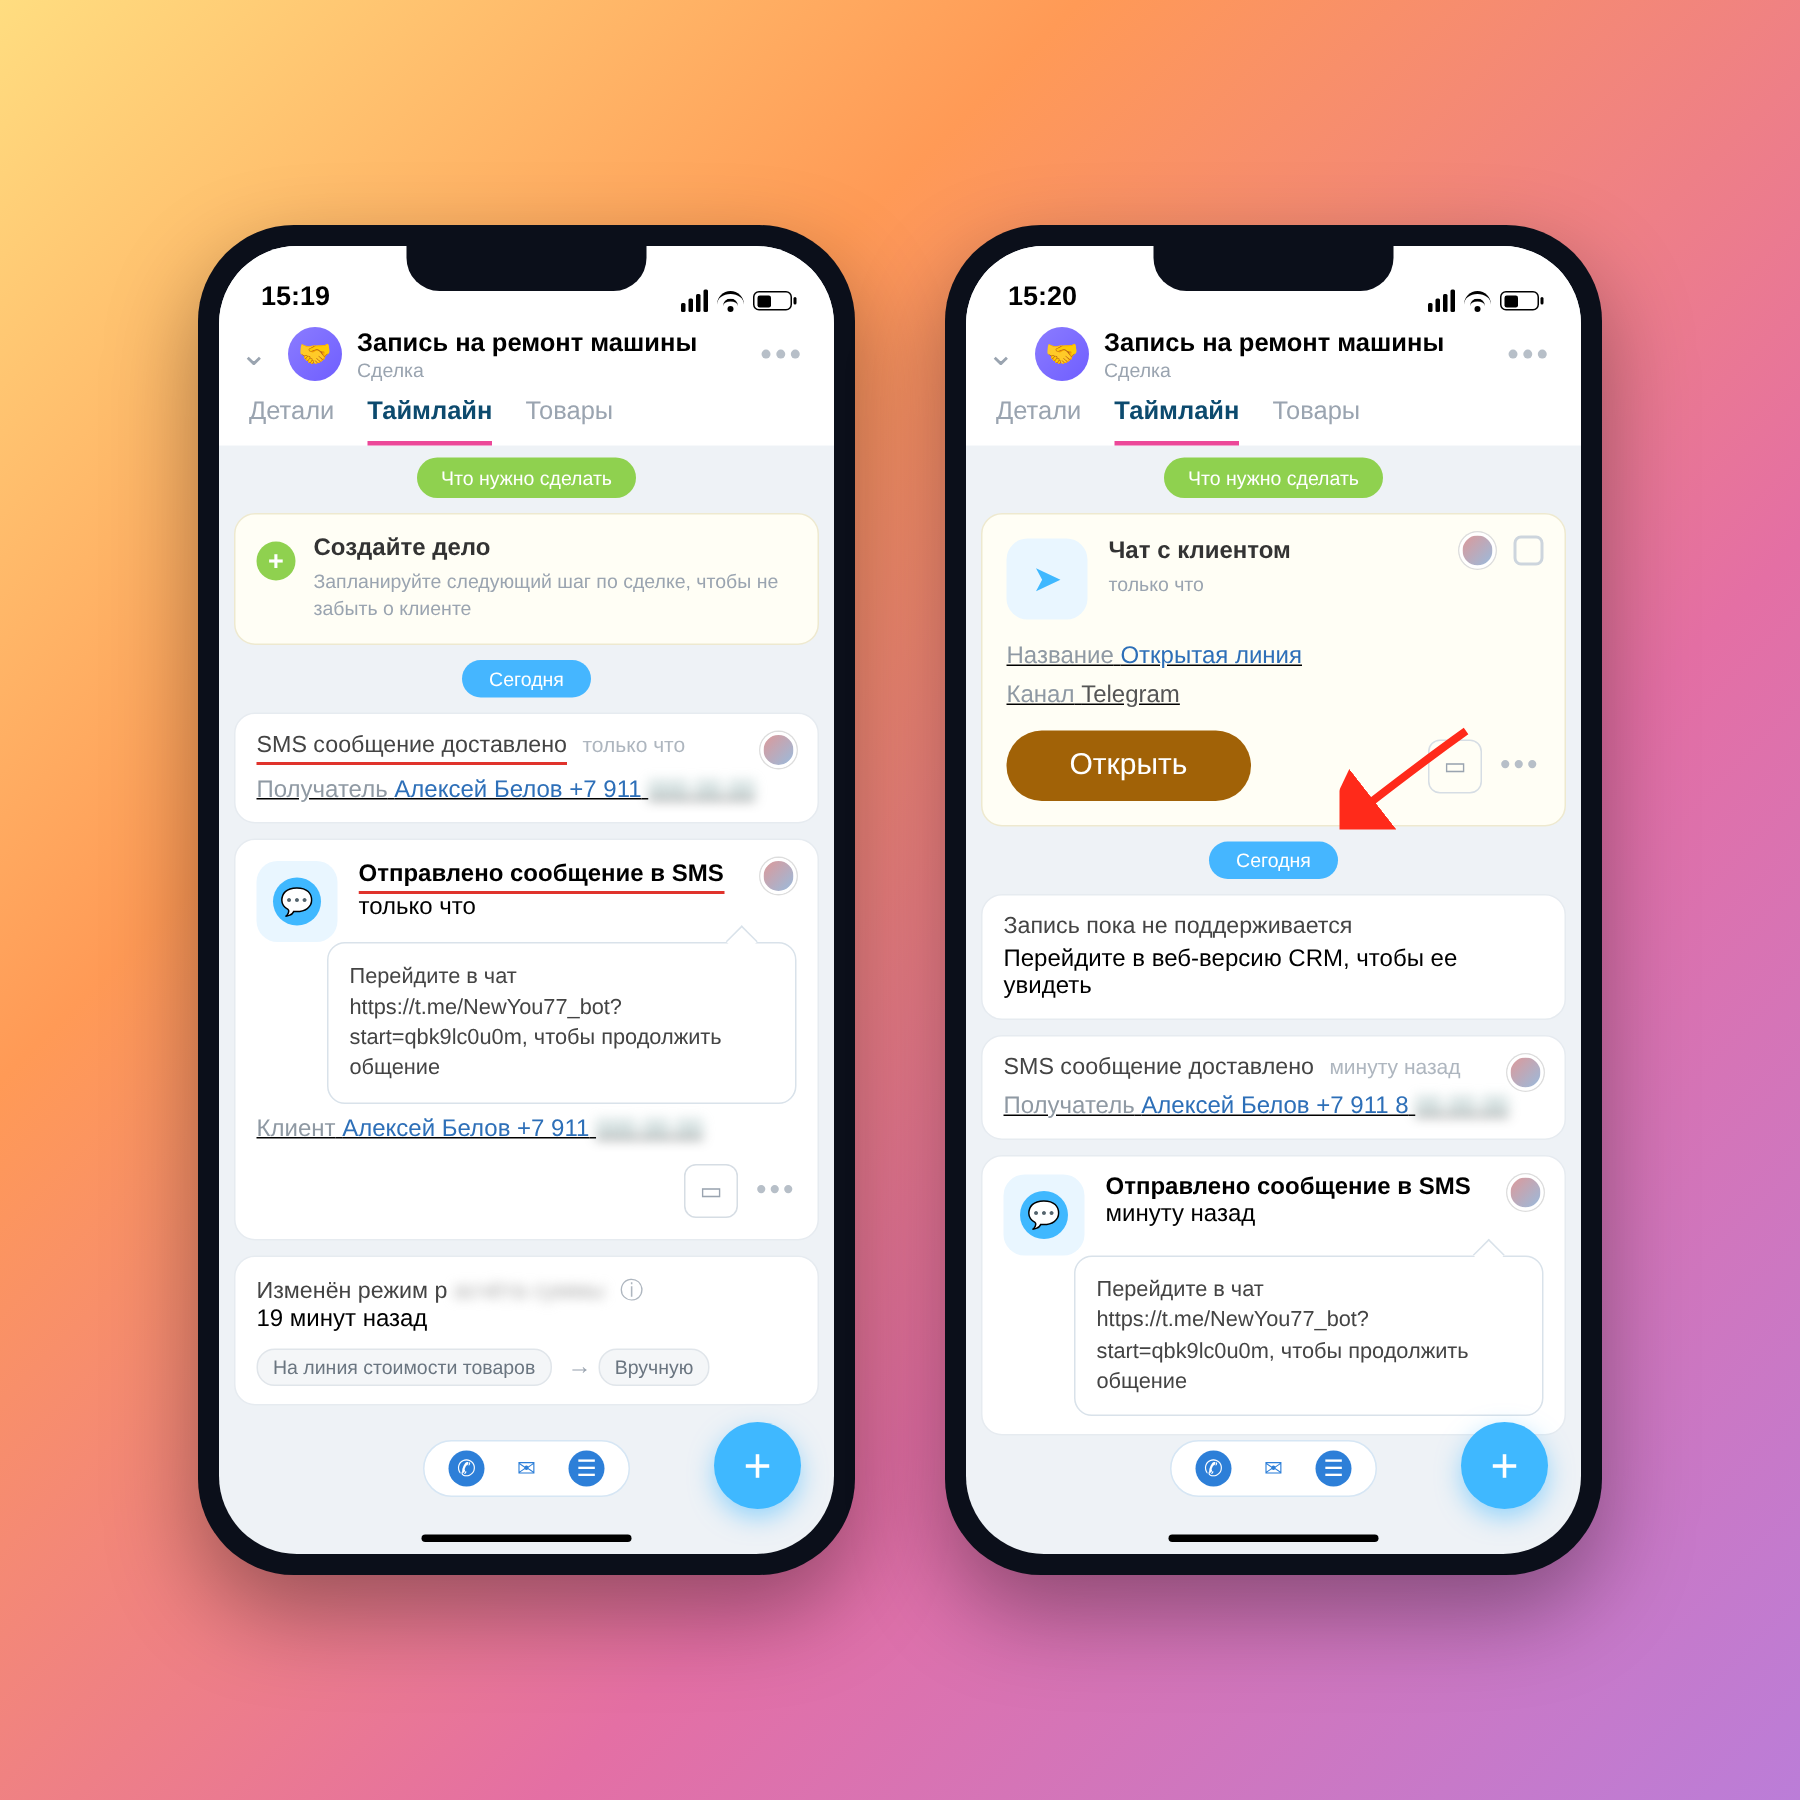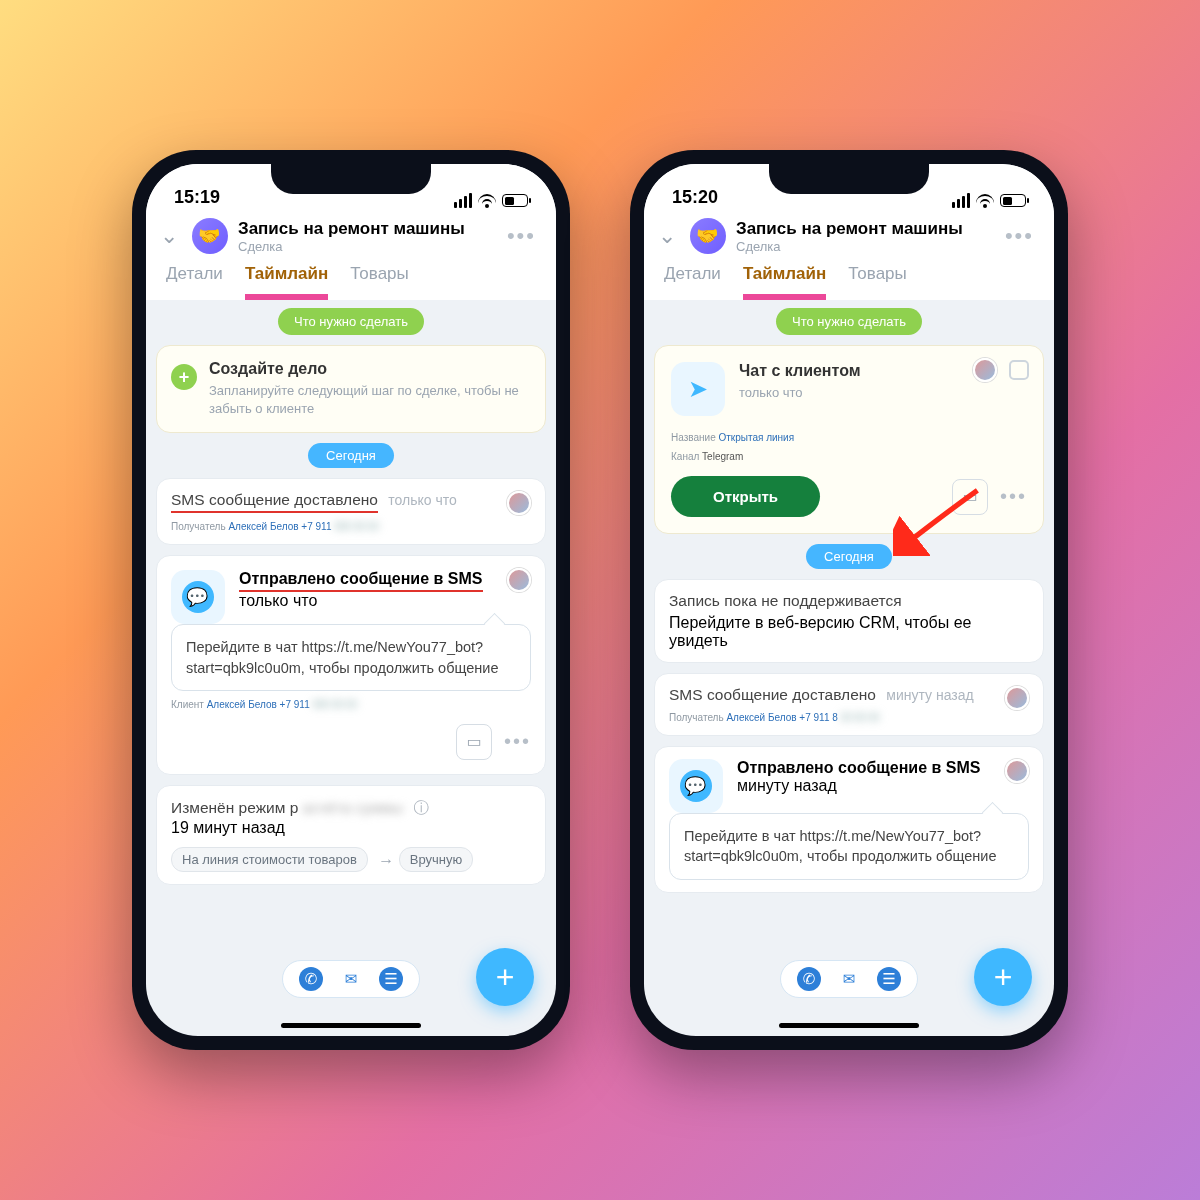--- a/index.html
+++ b/index.html
@@ -50,21 +50,21 @@
     background:linear-gradient(135deg,#8b7cff,#6f5eff);
     display:flex;align-items:center;justify-content:center;color:#fff;font-size:18px;
   }
   .title-block { flex:1; }
   .title { font-weight:600; font-size:17px; color:#000000; }
   .subtitle { font-size:13px; color:#9aa4b0; }
   .dots { color:#b7bfc8; font-size:22px; letter-spacing:2px; padding:0 6px; }
 
   .tabs { display:flex; gap:22px; padding:10px 6px 0; font-size:17px; }
   .tab { color:#9aa4b0; padding-bottom:10px; }
-  .tab.active { color:#a16207; font-weight:600; border-bottom:6px solid #ec4899; }
+  .tab.active { color:#0c4a6e; font-weight:600; border-bottom:3px solid #ec4899; }
 
   .content { flex:1; overflow:hidden; padding:8px 10px 0; display:flex; flex-direction:column; gap:10px; }
 
   .pill { align-self:center; background:#8fd14f; color:#fff; font-size:13px; font-weight:500;
           padding:6px 16px; border-radius:18px; }
   .pill-blue { align-self:center; background:#45b6ff; color:#fff; font-size:13px; font-weight:500;
                padding:5px 18px; border-radius:18px; }
 
   .card {
     background:#fffef5; border-radius:14px; padding:14px 16px; position:relative;
@@ -82,42 +82,42 @@
 
   .section { background:#fff; border-radius:14px; border:1px solid #e6ebf0; padding:12px 14px; }
   .avatar {
     width:24px;height:24px;border-radius:50%;
     background:linear-gradient(135deg,#d99,#9bd);position:absolute;right:14px;top:12px;
     border:2px solid #fff; box-shadow:0 0 0 1px #ddd;
   }
   .row-title { font-size:15.5px; color:#444; }
   .row-title .meta { color:#aeb6bf; font-size:14px; margin-left:6px; }
   .underline-red { border-bottom:2px solid #e0332c; padding-bottom:2px; display:inline-block; }
-  .kv { font-size:10px; margin-top:8px; }
+  .kv { font-size:16px; margin-top:8px;text-decoration:underline; }
   .kv .label { color:#8f99a3; }
   .kv .val { color:#2d6fb8; }
   .blur { filter:blur(4px); color:#8aa; }
 
   .msg-icon {
     width:54px;height:54px;border-radius:14px;background:#e9f6ff;
     display:flex;align-items:center;justify-content:center;float:left;margin-right:14px;
   }
   .msg-icon .inner { width:32px;height:32px;border-radius:50%;background:#3fb8ff;display:flex;align-items:center;justify-content:center;color:#fff;font-size:18px; }
   .tg-icon .inner { background:#e9f6ff;color:#3fb8ff;font-size:24px; }
   .msg-head { overflow:hidden; }
   .msg-head h3 { font-size:16px; font-weight:600; }
   .bubble {
     clear:both; margin-top:12px; border:1px solid #d9e2ea; border-radius:12px;
-    padding:12px 14px; font-size:14.5px; color:#444; line-height:1.4; position:relative;
+    padding:12px 14px; font-size:14.5px; color:#444; line-height:1.4; position:relative;margin-left:47px;
   }
   .bubble::after{content:'';position:absolute;top:-9px;right:28px;width:14px;height:14px;background:#fff;border-left:1px solid #d9e2ea;border-top:1px solid #d9e2ea;transform:rotate(45deg);}
 
   .btn-open {
-    background:#15803d;color:#fff;border:none;border-radius:24px;
-    padding:12px 42px;font-size:15px;font-weight:700;
+    background:#a16207;color:#fff;border:none;border-radius:24px;
+    padding:12px 42px;font-size:20px;font-weight:400;
   }
   .icon-btn {
     width:36px;height:36px;border:1px solid #d6dde4;border-radius:8px;
     display:inline-flex;align-items:center;justify-content:center;color:#9aa4b0;font-size:16px;
   }
   .card-foot { display:flex;align-items:center;gap:12px;margin-top:14px; }
   .meta-dots { color:#b7bfc8; font-size:20px; letter-spacing:2px; }
 
   .fab {
     position:absolute; right:22px; bottom:30px; width:58px;height:58px;border-radius:50%;

